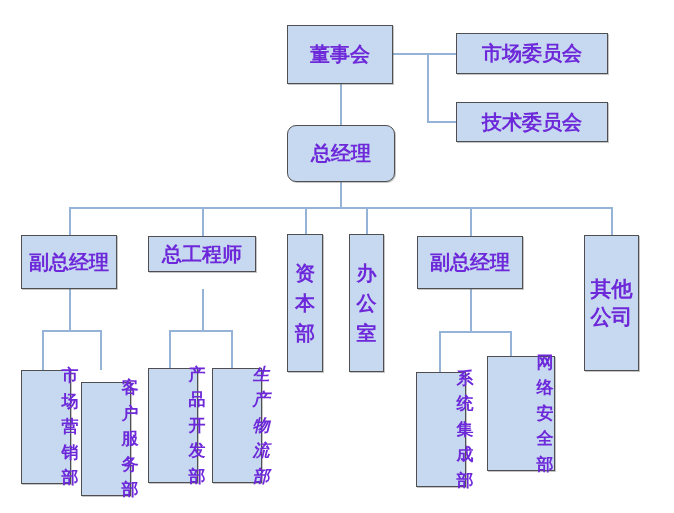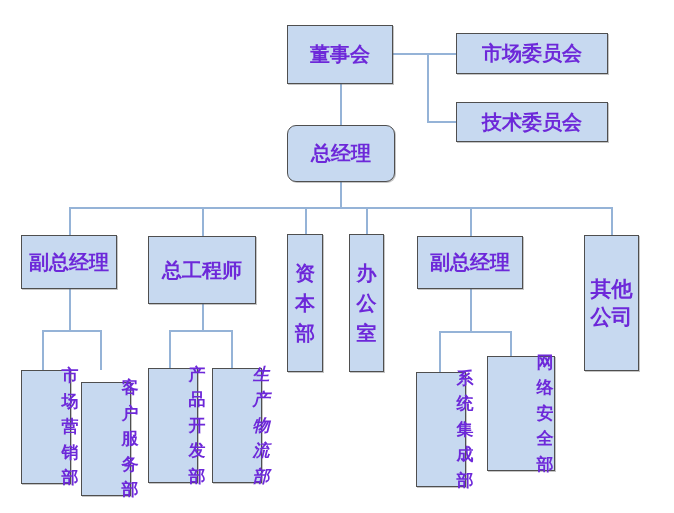--- a/index.html
+++ b/index.html
@@ -70,21 +70,21 @@
   <div class="node" style="left:287px;top:25px;width:106px;height:59px;">董事会</div>
 
   <div class="node" style="left:456px;top:33px;width:152px;height:41px;">市场委员会</div>
 
   <div class="node" style="left:456px;top:102px;width:152px;height:40px;">技术委员会</div>
 
   <div class="node" style="left:287px;top:125px;width:108px;height:57px;border-radius:9px;">总经理</div>
 
   <div class="node" style="left:21px;top:235px;width:96px;height:54px;">副总经理</div>
 
-  <div class="node" style="left:148px;top:236px;width:108px;height:68px;">总工程师</div>
+  <div class="node" style="left:148px;top:236px;width:108px;height:36px;">总工程师</div>
 
   <div class="node vtext" style="left:287px;top:234px;width:36px;height:138px;">资
 本
 部</div>
 
   <div class="node vtext" style="left:349px;top:234px;width:35px;height:138px;">办
 公
 室</div>
 
   <div class="node" style="left:417px;top:236px;width:106px;height:53px;">副总经理</div>

